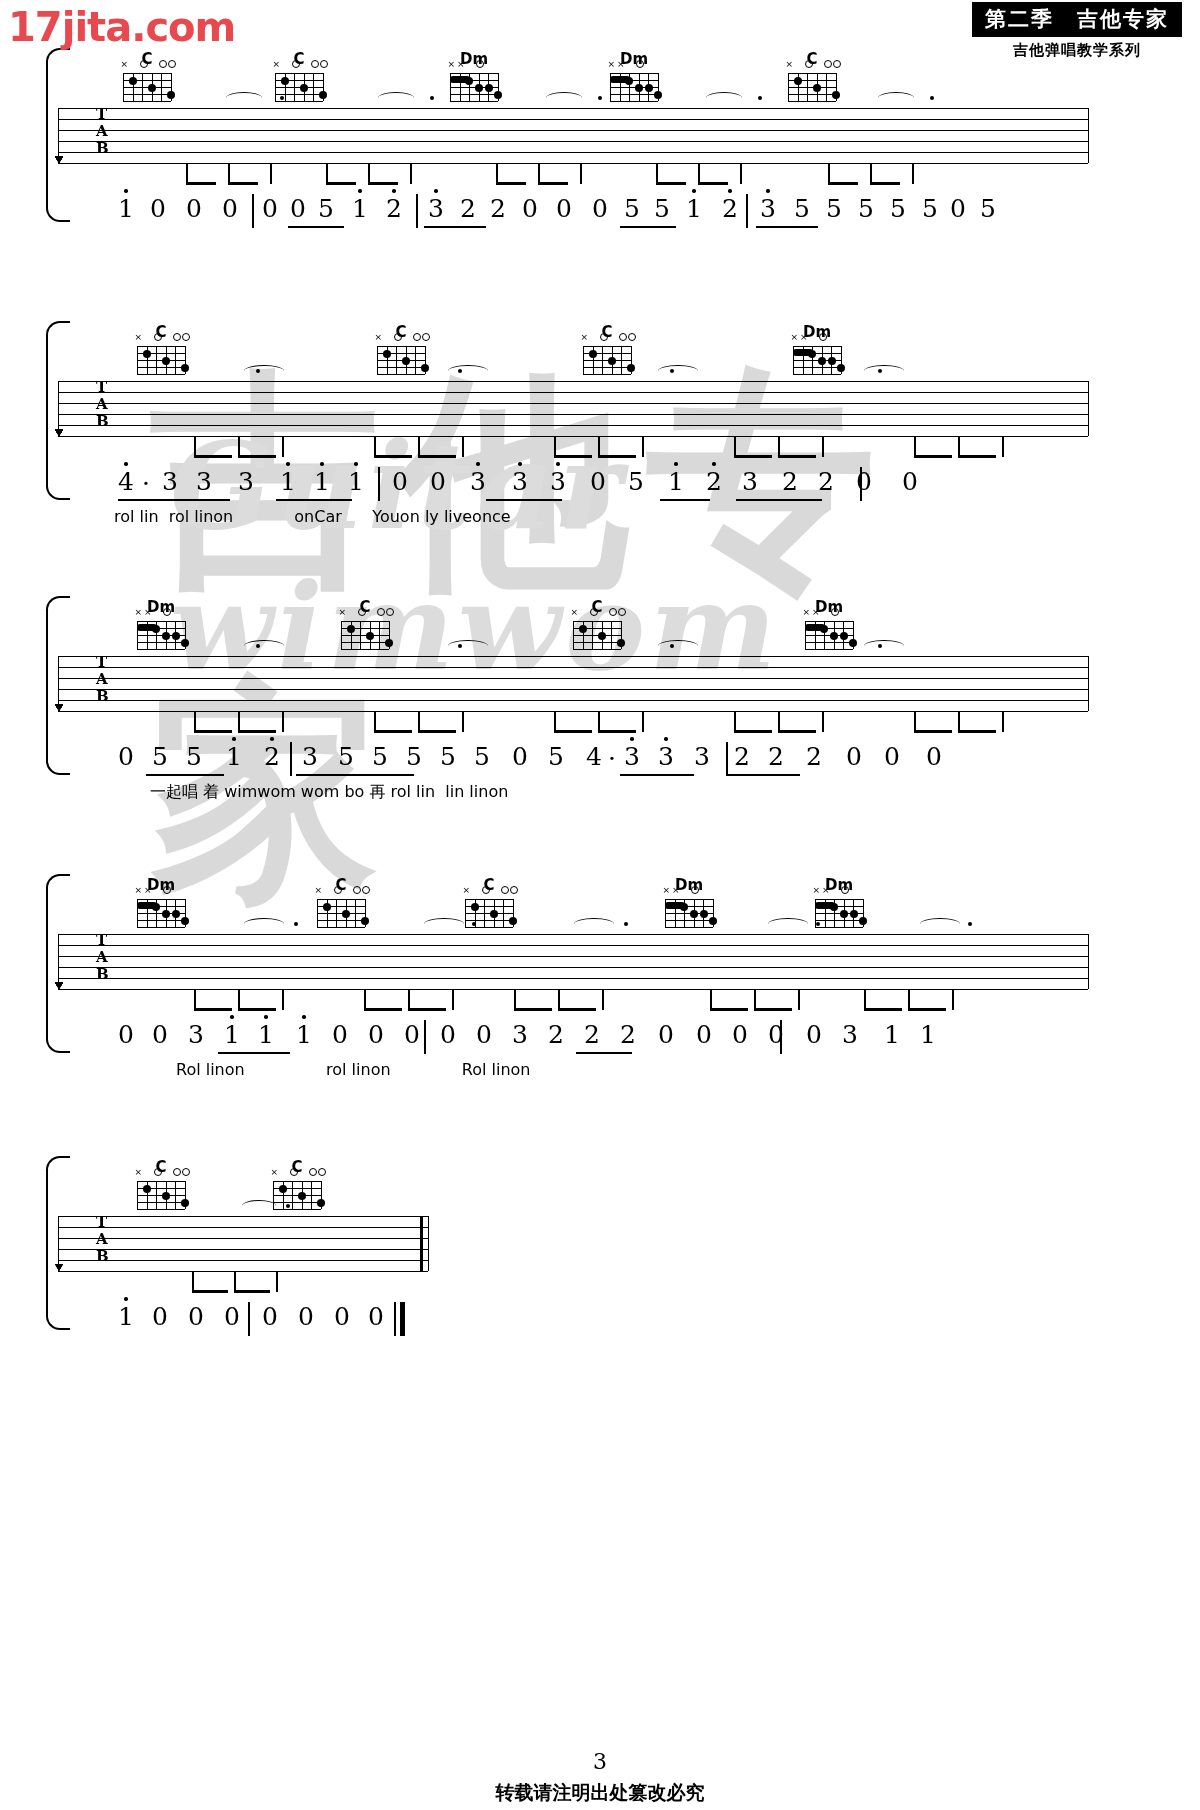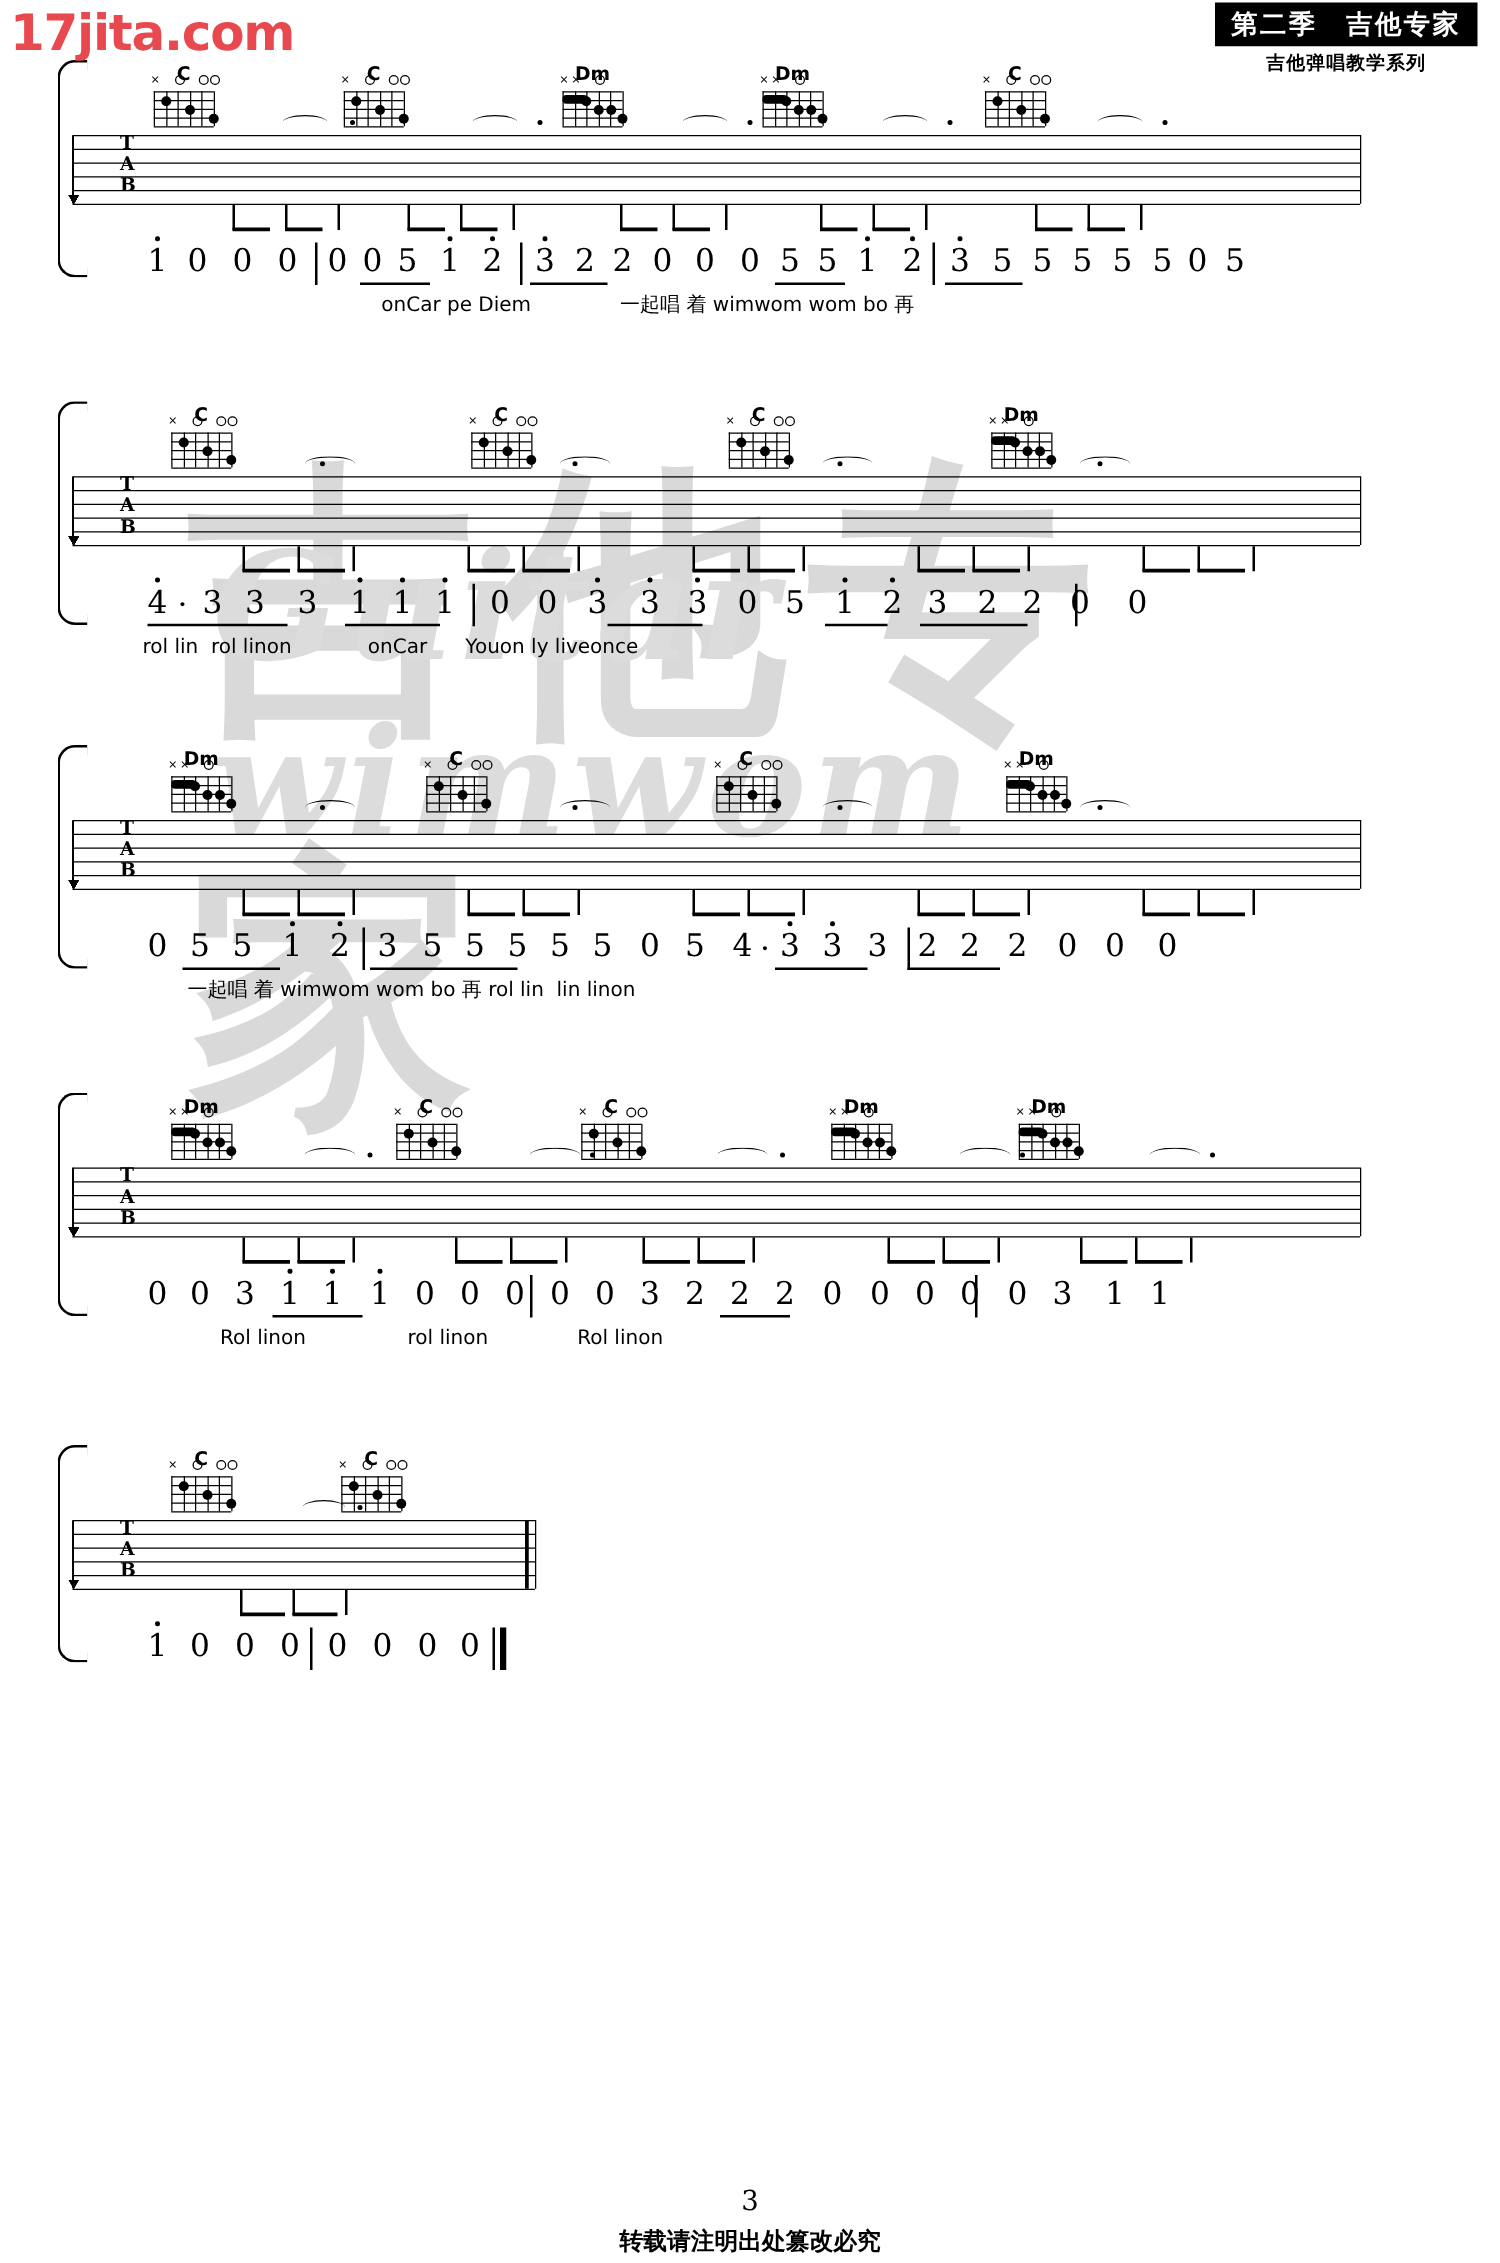--- a/index.html
+++ b/index.html
@@ -318,21 +318,20 @@
       <span class="num" style="left: 922px; top: 0px;">5</span>
       <span class="num" style="left: 950px; top: 0px;">0</span>
       <span class="num" style="left: 980px; top: 0px;">5</span>
       <div class="underln" style="left: 288px; top: 30px; width: 56px;"></div>
       <div class="underln" style="left: 424px; top: 30px; width: 62px;"></div>
       <div class="underln" style="left: 620px; top: 30px; width: 56px;"></div>
       <div class="underln" style="left: 756px; top: 30px; width: 62px;"></div>
       <div class="mbar" style="left: 252px; top: -2px; height: 34px;"></div>
       <div class="mbar" style="left: 416px; top: -2px; height: 34px;"></div>
       <div class="mbar" style="left: 746px; top: -2px; height: 34px;"></div>
-      <div class="lyric" style="left: 305px; top: 38px;">onCar pe Diem              一起唱 着 wimwom wom bo 再</div>
     </div>
   </div>
 <div class="system" style="top: 325px; position: absolute;">
     <div class="chords">
       <div class="chord" style="left: 132px;">
         <div class="nm">C</div>
         <div class="grid">
           <div class="hline" style="top: 6px;"></div>
           <div class="hline" style="top: 13px;"></div>
           <div class="hline" style="top: 20px;"></div>

